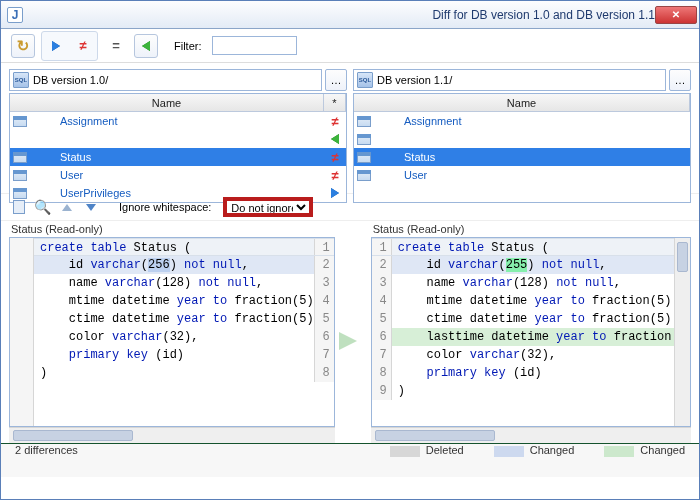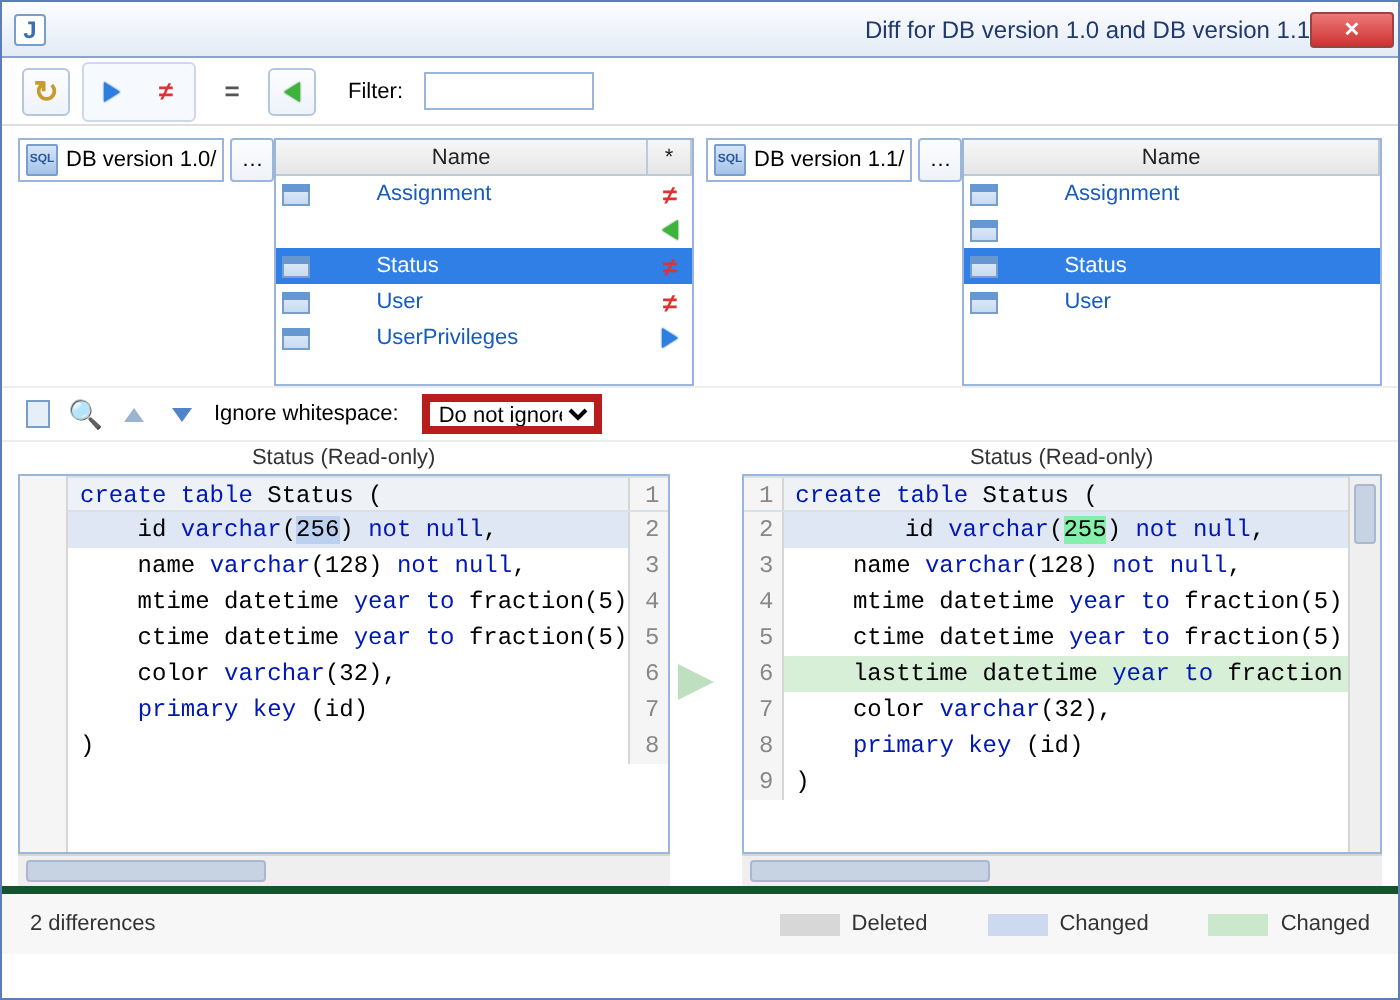--- a/index.html
+++ b/index.html
@@ -14,21 +14,21 @@
   .tgrp { display: flex; gap: 3px; padding: 2px; border: 1px solid #cdd9ea; border-radius: 3px; background: #f6f9fd; }
   .farrow-r { width:0;height:0;border-top:5px solid transparent;border-bottom:5px solid transparent;border-left:8px solid #2b7fe0; filter: drop-shadow(0 0 0.5px #0a4fa0); }
   .farrow-l { width:0;height:0;border-top:5px solid transparent;border-bottom:5px solid transparent;border-right:8px solid #3cb43c; filter: drop-shadow(0 0 0.5px #1a7a1a); }
   .neq { color:#d33; font-weight:bold; font-size:13px; }
   .eq { color:#555; font-weight:bold; font-size:13px; }
   .refresh { color:#c99a2f; font-size:15px; font-weight:bold; }
   .filter-label { margin-left: 10px; }
   .filter-input { height: 19px; width: 85px; border: 1px solid #9cb6da; margin-left: 4px; background: #fff; }
 
   .panes { display: flex; padding: 6px 8px 0 8px; gap: 6px; height: 130px; }
-  .pane { flex: 1; display: flex; flex-direction: row; }
+  .pane { flex: 1; display: flex; flex-direction: column; }
   .pathrow { display: flex; gap: 3px; margin-bottom: 2px; }
   .pathbox { flex: 1; height: 22px; border: 1px solid #9cb6da; background: #fff; display: flex; align-items: center; padding: 0 3px; gap: 4px; }
   .sqlicon { width: 16px; height: 16px; background: linear-gradient(#d7e6f8,#a5c2e8); border: 1px solid #7a9ecb; border-radius: 1px; font-size: 6px; color: #2b5a99; display: flex; align-items: center; justify-content: center; font-weight: bold; }
   .dots { width: 22px; height: 22px; border: 1px solid #9cb6da; background: linear-gradient(#fdfdfd,#eef2fa); border-radius: 2px; display: flex; align-items: center; justify-content: center; cursor: pointer; }
   .grid { flex: 1; border: 1px solid #9cb6da; background: #fff; display: flex; flex-direction: column; }
   .ghdr { display: flex; background: linear-gradient(#f7f7f7,#e6e6e6); border-bottom: 1px solid #bcc9dd; height: 18px; }
   .ghdr .col { border-right: 1px solid #bcc9dd; display: flex; align-items: center; justify-content: center; font-size: 11px; color: #222; }
   .col-name { flex: 1; }
   .col-star { width: 22px; }
   .grow { display: flex; height: 18px; align-items: center; gap: 28px; }
@@ -39,46 +39,46 @@
   .tableicon::before { content:""; position:absolute; left:-1px; right:-1px; top:-1px; height:4px; background:#6697d0; }
   .grow.blue .nm { color:#155cc0; }
   .grow.sel { background:#2f7fe6; color:#fff; }
   .grow.sel .nm { color:#fff; }
 
   .toolbar2 { height: 28px; display:flex; align-items:center; padding: 0 10px; gap: 8px; border-top:1px solid #eee; border-bottom:1px solid #eee; }
   .smicon { width:16px; height:16px; display:flex;align-items:center;justify-content:center; cursor:pointer; }
   .mag { color:#c99a2f; font-size:14px; }
   .arrup { width:0;height:0;border-left:5px solid transparent;border-right:5px solid transparent;border-bottom:7px solid #9bb3d0; }
   .arrdn { width:0;height:0;border-left:5px solid transparent;border-right:5px solid transparent;border-top:7px solid #4f84c7; }
-  .iw-label { margin-left: 0; }
+  .iw-label { margin-left: 12px; }
   .iw-select { height:20px; width:90px; border:4px solid #b91c1c; background:#fff; margin-left:4px; font-size:11px; }
 
   .codewrap { display:flex; padding: 0 8px; gap: 4px; height: 222px; }
   .codecol { flex:1; display:flex; flex-direction:column; }
-  .colabel { font-size:11px; color:#333; padding: 2px 2px; text-align: center; }
+  .colabel { font-size:11px; color:#333; padding: 2px 2px; }
   .codebox { flex:1; border:1px solid #9cb6da; background:#fff; display:flex; position:relative; overflow:hidden; }
   .gut-l { width:24px; border-right:1px solid #d6d6d6; background:#f5f5f5; }
   .codelines { flex:1; font-family: "Consolas","Courier New",monospace; font-size:12px; line-height:18px; }
   .cl { height:18px; display:flex; }
   .cl .txt { flex:1; padding-left:6px; white-space:pre; overflow:hidden; }
   .cl .num { width:20px; text-align:right; padding-right:4px; color:#888; border-left:1px solid #d6d6d6; background:#f5f5f5;}
   .cl.hdr { background:#eef2f7; border-top:1px solid #d8e0ea; border-bottom:1px solid #d8e0ea;}
-  .cl.chg { background:#dfe7f5;gap:26px; }
+  .cl.chg { background:#dfe7f5; }
   .cl.ins { background:#d7efd7; }
   .cl .kw { color:#0018b4; font-weight:normal; }
   .mid { width:28px; display:flex; flex-direction:column; }
   .mid .sp { height:19px; }
   .mid .conn { flex:1; position:relative; }
   .wedge { position:absolute; left:0; width:0; height:0; border-top:9px solid transparent; border-bottom:9px solid transparent; border-left:18px solid #bfe0bf; }
   .scrollv { width:16px; background:#efefef; border-left:1px solid #d6d6d6; position:relative; }
   .scrollv .thumb { position:absolute; top:4px; left:2px; right:2px; height:30px; background:#c7d2e3; border:1px solid #a9b8d0; border-radius:2px; }
   .scrollh { height:16px; background:#efefef; border-top:1px solid #d6d6d6; position:relative; }
   .scrollh .thumb { position:absolute; left:4px; top:2px; bottom:2px; width:120px; background:#c7d2e3; border:1px solid #a9b8d0; border-radius:2px; }
 
-  .status { height: 34px; border-top:4px solid #14532d; display:flex; align-items:center; padding:0 14px; gap:30px; font-size:11px; color:#333; background:#f7f7f7; }
+  .status { height: 34px; border-top:1px solid #14532d; display:flex; align-items:flex-start; padding:0 14px; gap:30px; font-size:11px; color:#333; background:#f7f7f7; }
   .status .flex1 { flex:1; }
   .swatch { width:30px; height:11px; display:inline-block; vertical-align:middle; margin-right:6px; }
 </style>
 </head>
 <body>
 
 <div class="titlebar">
   <div class="jicon">J</div>
   <div class="title">Diff for DB version 1.0 and DB version 1.1</div>
   <div class="close">✕</div>

